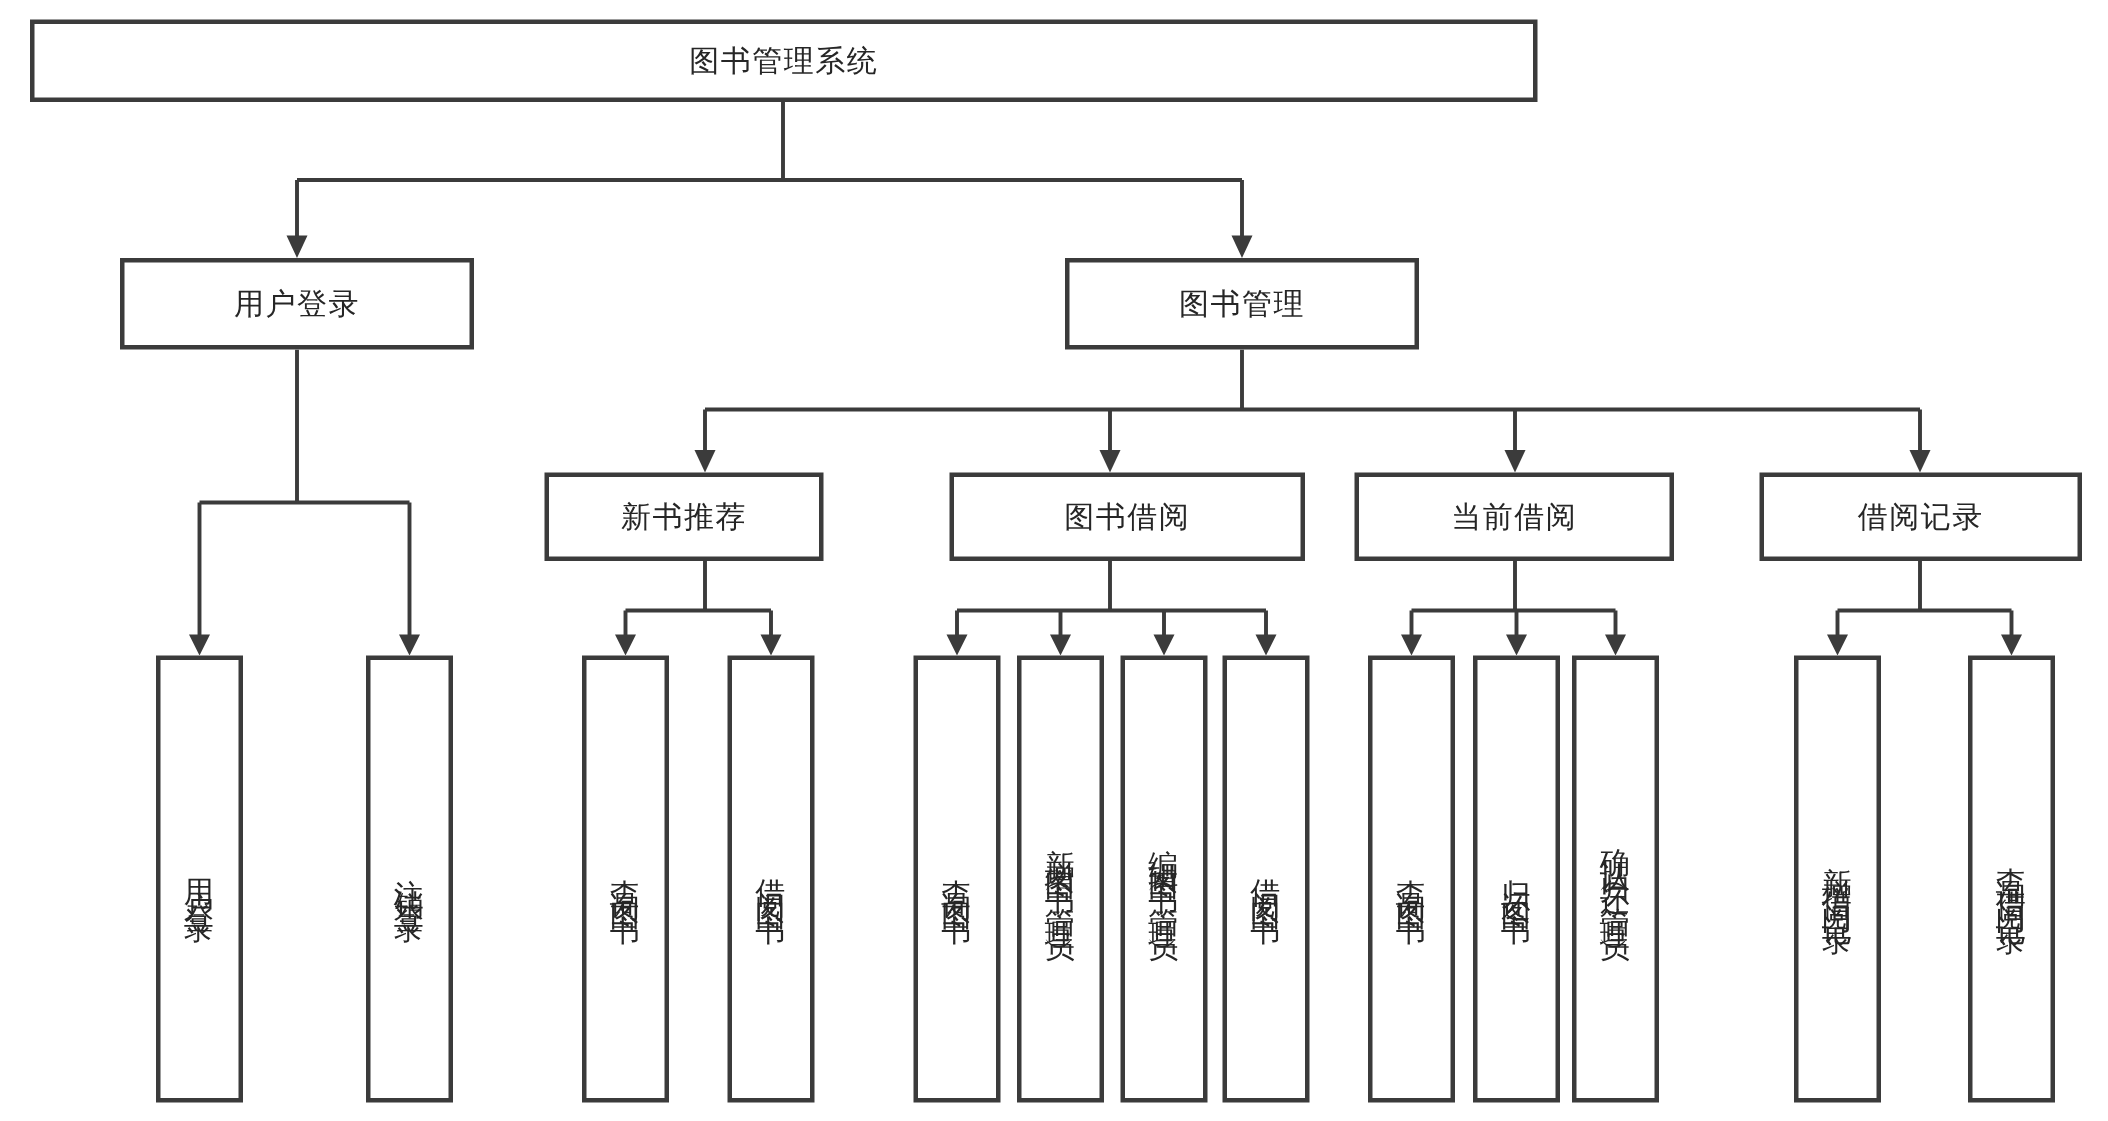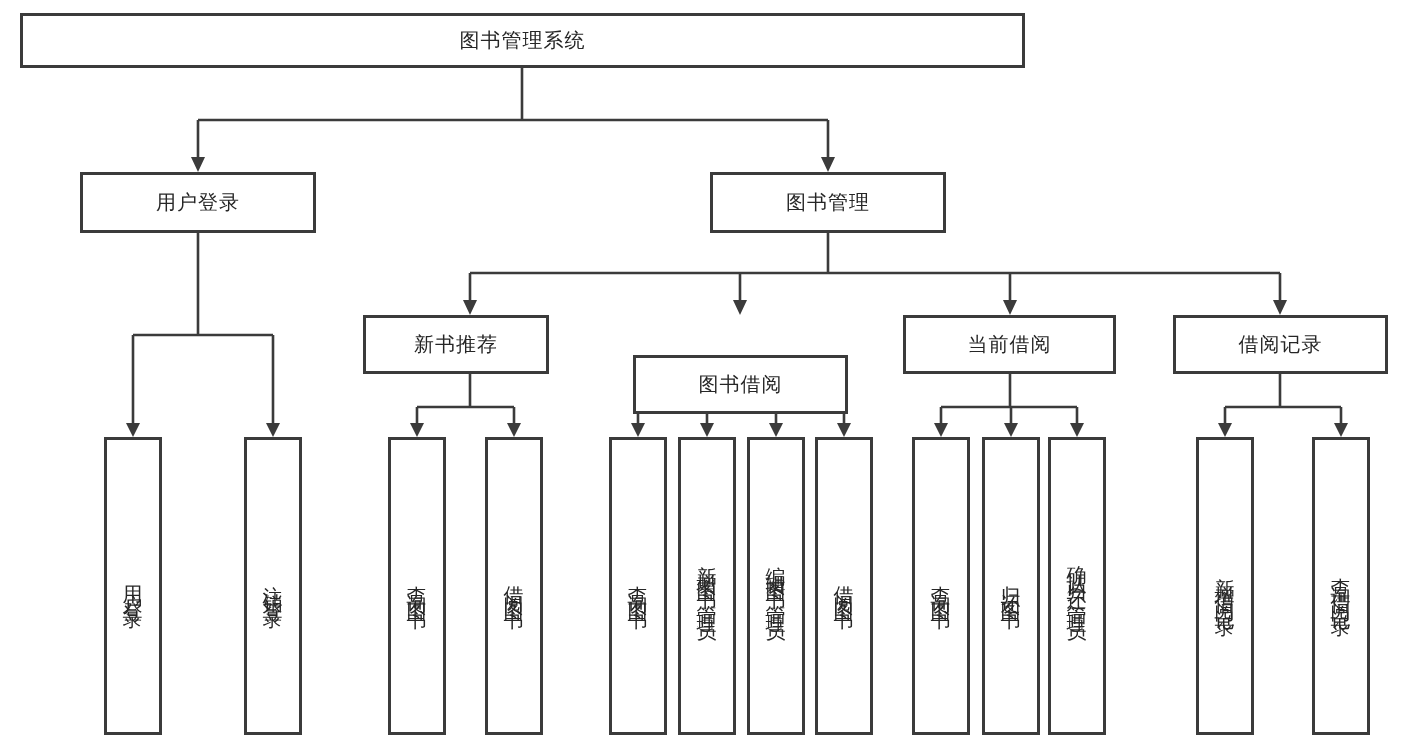--- a/index.html
+++ b/index.html
@@ -120,21 +120,21 @@
   <div class="box box-h" style="left:80px; top:172px; width:236px; height:61px;">
     <span>用户登录</span>
   </div>
   <div class="box box-h" style="left:710px; top:172px; width:236px; height:61px;">
     <span>图书管理</span>
   </div>
 
   <div class="box box-h" style="left:363px; top:315px; width:186px; height:59px;">
     <span>新书推荐</span>
   </div>
-  <div class="box box-h" style="left:633px; top:315px; width:215px; height:59px;margin-top:40px;">
+  <div class="box box-h" style="left:633px; top:315px; width:237px; height:59px;">
     <span>图书借阅</span>
   </div>
   <div class="box box-h" style="left:903px; top:315px; width:213px; height:59px;">
     <span>当前借阅</span>
   </div>
   <div class="box box-h" style="left:1173px; top:315px; width:215px; height:59px;">
     <span>借阅记录</span>
   </div>
 
   <div class="box box-v" style="left:104px; top:437px; width:58px; height:298px;">

